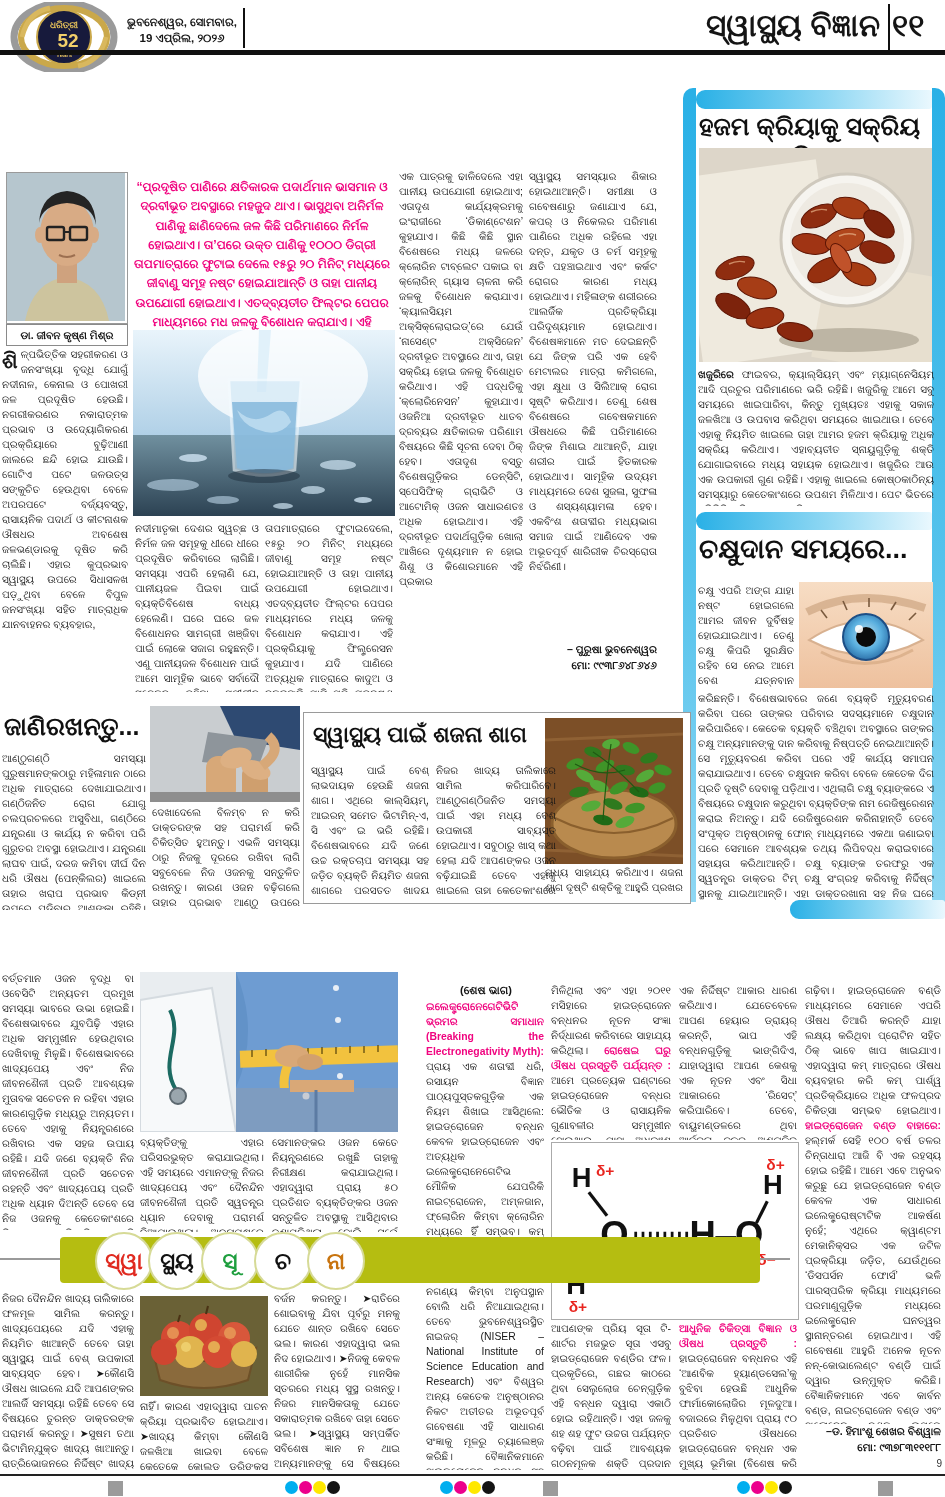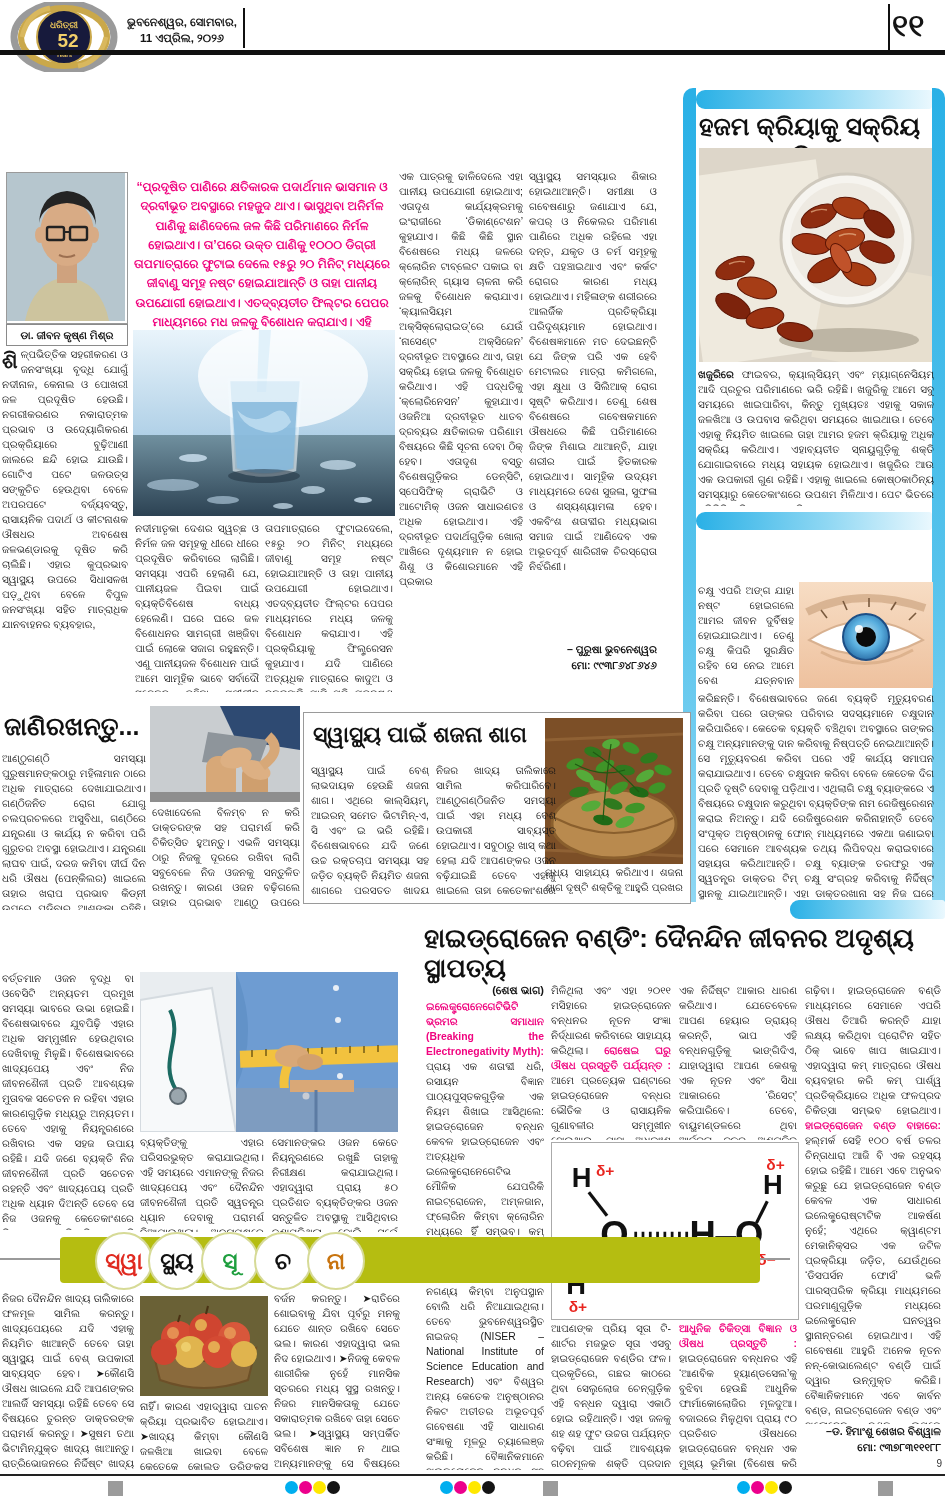--- a/index.html
+++ b/index.html
@@ -48,24 +48,25 @@
       <path d="M98,35 Q92,60 70,64" fill="none" stroke="#d9b85e" stroke-width="5"></path>
       <circle cx="56" cy="35" r="27" fill="#171a3c" stroke="#caa84a" stroke-width="2"></circle>
     </svg>
     <div class="abs" style="left:29px;top:18px;width:54px;text-align:center;color:#e8c35a;font-size:9px;font-weight:bold;">ଧରିତ୍ରୀ</div>
     <div class="abs" style="left:29px;top:28px;width:62px;text-align:center;color:#f2cf6a;font-size:19px;font-weight:bold;">52</div>
     <div class="abs" style="left:29px;top:50px;width:54px;text-align:center;color:#e8c35a;font-size:6px;font-weight:bold;">Years</div>
   </div>
 
   <div class="abs" style="left:124px;top:14px;width:116px;text-align:center;font-size:11.5px;font-weight:bold;line-height:1.4;">
     <div>ଭୁବନେଶ୍ୱର, ସୋମବାର,</div>
-    <div>11 ଏପ୍ରିଲ, ୨୦୨୬</div>
+    <div>19 ଏପ୍ରିଲ, ୨୦୨୬</div>
   </div>
   <div class="abs" style="left:243px;top:8px;width:2px;height:40px;background:#101010;"></div>
 
+  <div class="abs" style="left:600px;top:8px;width:280px;text-align:right;font-size:31px;font-weight:bold;">ସ୍ୱାସ୍ଥ୍ୟ ବିଜ୍ଞାନ</div>
   <div class="abs" style="left:888px;top:4px;width:2px;height:46px;background:#101010;"></div>
   <div class="abs" style="left:892px;top:8px;width:50px;font-size:31px;font-weight:bold;">୧୧</div>
   <div class="abs hdr-rule" style="left:0;top:50px;width:945px;height:5px;"></div>
 
 
   <div class="abs ph" style="left:6px;top:172px;width:120px;height:150px;border:1px solid #9a9a9a;">
     <svg width="118" height="148" viewBox="0 0 118 148">
       <rect width="118" height="148" fill="#b6c6ce"></rect>
       <path d="M18,148 Q26,108 59,104 Q94,108 102,148 Z" fill="#cdc49e"></path>
       <rect x="50" y="88" width="20" height="22" fill="#cfa27e"></rect>
@@ -160,20 +161,21 @@
           <path d="M140,88 q9,-4 17,-1"></path>
           <path d="M30,116 q8,-4 16,-2"></path>
       </g>
     </svg>
   </div>
   <div class="abs txt" style="left:698px;top:368px;width:236px;height:138px;">
     <span class="lead">ଖଜୁରିରେ</span> <span>ଫାଇବର, କ୍ୟାଲ୍‌ସିୟମ୍ ଏବଂ ମ୍ୟାଗ୍ନେସିୟମ୍ ଆଦି ପ୍ରଚୁର ପରିମାଣରେ ଭରି ରହିଛି। ଖଜୁରିକୁ ଆମେ ସବୁ ସମୟରେ ଖାଇପାରିବା, କିନ୍ତୁ ମୁଖ୍ୟତଃ ଏହାକୁ ସକାଳ ଜଳଖିଆ ଓ ଉପବାସ କରିଥିବା ସମୟରେ ଖାଇଥାଉ। ତେବେ ଏହାକୁ ନିୟମିତ ଖାଇଲେ ତାହା ଆମର ହଜମ କ୍ରିୟାକୁ ଅଧିକ ସକ୍ରିୟ କରିଥାଏ। ଏହାବ୍ୟତୀତ ସ୍ନାୟୁଗୁଡ଼ିକୁ ଶକ୍ତି ଯୋଗାଇବାରେ ମଧ୍ୟ ସହାୟକ ହୋଇଥାଏ। ଖଜୁରିର ଆଉ ଏକ ଉପକାରୀ ଗୁଣ ରହିଛି। ଏହାକୁ ଖାଇଲେ କୋଷ୍ଠକାଠିନ୍ୟ ସମସ୍ୟାରୁ କେତେକାଂଶରେ ଉପଶମ ମିଳିଥାଏ। ପେଟ ଭିତରେ ଏସିଡିଟି ପରିମାଣକୁ ଏହା ନିୟନ୍ତ୍ରଣରେ ରଖେ। ଅନ୍ୟପକ୍ଷରେ କାଲିଫର୍ନିଆ ବିଶ୍ୱବିଦ୍ୟାଳୟର ବିଶେଷଜ୍ଞମାନେ ଏକ ସର୍ଭେରୁ ଜାଣିପାରିଛନ୍ତି ଯେ ଏହାକୁ ନିୟମିତ ଖାଇଲେ କେତେକ ରୋଗର ଆଶଙ୍କାକୁ ଏହା ଦୂର କରିଥାଏ। ବିଶେଷଭାବରେ କ୍ୟାନସର, ହୃଦ୍‌ରୋଗ ଏପରିକି ଷ୍ଟ୍ରୋକ୍ ଆଶଙ୍କାକୁ ଏହା କେତେକାଂଶରେ ଦୂର କରିଥାଏ ବୋଲି ଉକ୍ତ ବିଶ୍ୱବିଦ୍ୟାଳୟ ପକ୍ଷରୁ ପ୍ରକାଶିତ ସର୍ଭେ ରିପୋର୍ଟରୁ ଜଣାପଡ଼ିଛି। ଗର୍ଭବତୀଙ୍କ ପାଇଁ ଖଜୁରି ମଧ୍ୟ ଉପକାରୀ। ଏଥିରେ ଏଭଳି ତତ୍ତ୍ୱ ରହିଛି ଯାହାଦ୍ୱାରା ଅସ୍ଥି ମଜଭୁତ ରହିଥାଏ।</span>
   </div>
 
   <div class="abs cyanbar-h" style="left:696px;top:512px;width:236px;height:18px;"></div>
+  <h2 class="abs h-side" style="left:699px;top:534px;width:233px;font-size:27px;">ଚକ୍ଷୁଦାନ ସମୟରେ...</h2>
 
   <div class="abs ph" style="left:799px;top:582px;width:134px;height:106px;">
     <svg width="134" height="106" viewBox="0 0 134 106">
       <defs>
         <linearGradient id="skin" x1="0" y1="0" x2="0" y2="1">
           <stop offset="0" stop-color="#f7ddc4"></stop>
             <stop offset="1" stop-color="#eec19e"></stop>
         </linearGradient>
         <radialGradient id="iris" cx="0.5" cy="0.45" r="0.6">
           <stop offset="0" stop-color="#bfe3f2"></stop>
@@ -295,22 +297,21 @@
       <rect x="96" y="116" width="162" height="44" fill="#7e9cc0"></rect>
       <rect x="150" y="108" width="64" height="12" fill="#d9a877"></rect>
       <line x1="176" y1="118" x2="176" y2="160" stroke="#5c7ba3" stroke-width="3"></line>
       <circle cx="166" cy="124" r="3.5" fill="#c8ccd4"></circle>
     </svg>
   </div>
   <div class="abs txt" style="left:140px;top:1136px;width:124px;height:96px;">ବ୍ୟକ୍ତିଙ୍କୁ ଏହାର ପରିସରଭୁକ୍ତ କରାଯାଇଥିଲା। ଏହି ସମୟରେ ଏମାନଙ୍କୁ ନିଜର ଖାଦ୍ୟପେୟ ଏବଂ ଦୈନନ୍ଦିନ ଜୀବନଶୈଳୀ ପ୍ରତି ସ୍ୱତନ୍ତ୍ର ଧ୍ୟାନ ଦେବାକୁ ପରାମର୍ଶ ଦିଆଯାଇଥିଲା। ଅନ୍ୟପକ୍ଷରେ ନିୟମିତ ସମୟ ବ୍ୟବଧାନରେ</div>
   <div class="abs txt" style="left:272px;top:1136px;width:126px;height:96px;">ସେମାନଙ୍କର ଓଜନ କେତେ ନିୟନ୍ତ୍ରଣରେ ରଖୁଛି ତାହାକୁ ନିରୀକ୍ଷଣ କରାଯାଇଥିଲା। ଏହାଦ୍ୱାରା ପ୍ରାୟ ୫୦ ପ୍ରତିଶତ ବ୍ୟକ୍ତିଙ୍କର ଓଜନ ସନ୍ତୁଳିତ ଅବସ୍ଥାକୁ ଆସିଥିବାର ଜଣାପଡ଼ିଥିଲା ବୋଲି ସର୍ଭେ ରିପୋର୍ଟରେ ଉଲ୍ଲେଖ କରାଯାଇଛି।</div>
 
   <div class="abs cyanbar-h" style="left:790px;top:900px;width:155px;height:19px;"></div>
-  <h2 class="abs h-side" style="left:424px;top:924px;width:520px;font-size:26px;line-height:1.15;">ହାଇଡ୍ରୋଜେନ ବଣ୍ଡିଂ: ଦୈନନ୍ଦିନ ଜୀବନର ଅଦୃଶ୍ୟ ସ୍ଥାପତ୍ୟ</h2>
-  <div class="abs bold" style="left:428px;top:984px;width:116px;text-align:right;font-size:11px;">(ଶେଷ ଭାଗ)</div>
+  <div class="abs bold" style="left:428px;top:984px;width:116px;text-align:center;font-size:11px;">(ଶେଷ ଭାଗ)</div>
 
   <div class="abs txt" style="left:426px;top:1000px;width:118px;height:470px;">
     <span class="mag">ଇଲେକ୍ଟ୍ରୋନେଗେଟିଭିଟି ଭ୍ରମର ସମାଧାନ (Breaking the Electronegativity Myth):</span>
     <span>ପ୍ରାୟ ଏକ ଶତାବ୍ଦୀ ଧରି, ରସାୟନ ବିଜ୍ଞାନ ପାଠ୍ୟପୁସ୍ତକଗୁଡ଼ିକ ଏକ ନିୟମ ଶିଖାଇ ଆସିଥିଲେ: ହାଇଡ୍ରୋଜେନ ବନ୍ଧନ କେବଳ ହାଇଡ୍ରୋଜେନ ଏବଂ ଅତ୍ୟଧିକ ଇଲେକ୍ଟ୍ରୋନେଗେଟିଭ ମୌଳିକ ଯେପରିକି ନାଇଟ୍ରୋଜେନ, ଅମ୍ଳଜାନ, ଫ୍ଲୋରିନ କିମ୍ବା କ୍ଲୋରିନ ମଧ୍ୟରେ ହିଁ ସମ୍ଭବ। କମ୍ ଇଲେକ୍ଟ୍ରୋନେଗେଟିଭ ପରମାଣୁ ସହିତ ଜଡ଼ିତ ହାଇଡ୍ରୋଜେନ ବନ୍ଧନ ନଗଣ୍ୟ କିମ୍ବା ଅନୁପସ୍ଥାନ ବୋଲି ଧରି ନିଆଯାଇଥିଲା। ତେବେ ଭୁବନେଶ୍ୱରସ୍ଥିତ ନାଇଜର୍ (NISER – National Institute of Science Education and Research) ଏବଂ ବିଶ୍ୱର ଅନ୍ୟ କେତେକ ଅନୁଷ୍ଠାନର ନିକଟ ଅତୀତର ଅଭୂତପୂର୍ବ ଗବେଷଣା ଏହି ସାଧାରଣ ସଂଜ୍ଞାକୁ ମୂଳରୁ ଚ୍ୟାଲେଞ୍ଜ କରିଛି। ବୈଜ୍ଞାନିକମାନେ ହାଇଡ୍ରୋଜେନ ବନ୍ଧନ ସହ ଜଡ଼ିତ ଅଣୁ ଓ ପରମାଣୁଗୁଡ଼ିକୁ ପ୍ରାୟ ୧୦ କେଲ୍ଭିନ (ପରମ ଶୂନ୍ୟ ନିକଟତର) ତାପମାତ୍ରାରେ ନିରୀକ୍ଷଣ କରିବା ପାଇଁ ‘ଜେଟ୍ ସ୍ପେକ୍ଟ୍ରୋସ୍କୋପି ଇନ୍ ସୁପରସୋନିକ ଜେଟ୍’ ପରି ଅତି ଅତ୍ୟାଧୁନିକ ବୈଷୟିକ କୌଶଳ ବ୍ୟବହାର କରିଛନ୍ତି। ସେମାନେ ପ୍ରମାଣ କରିଛନ୍ତି ଯେ ସଲଫର୍ (Sulfur/S) ଏବଂ ସେଲେନିୟମ (Selenium/Se) ପରି ପରମାଣୁ ଯାହା ପୂର୍ବରୁ ହାଇଡ୍ରୋଜେନ ବନ୍ଧନ ଗଢ଼ିବା ପାଇଁ ‘ଦୁର୍ବଳ’ ବୋଲି ବିବେଚନା କରାଯାଉଥିଲା, ସେମାନେ ପ୍ରକୃତରେ ଶକ୍ତିଶାଳୀ ବନ୍ଧନରେ ଅଂଶଗ୍ରହଣ କରନ୍ତି। ଏହି ଭାରତୀୟ ଅବଦାନକୁ IUPAC ଦ୍ୱାରା ସ୍ୱୀକୃତି</span>
   </div>
 
   <div class="abs txt" style="left:551px;top:984px;width:120px;height:156px;">
     <span>ମିଳିଥିଲା ଏବଂ ଏହା ୨୦୧୧ ମସିହାରେ ହାଇଡ୍ରୋଜେନ ବନ୍ଧନର ନୂତନ ସଂଜ୍ଞା ନିର୍ଦ୍ଧାରଣ କରିବାରେ ସାହାଯ୍ୟ କରିଥିଲା।</span>
     <span class="mag">ରୋଷେଇ ଘରୁ ଔଷଧ ପ୍ରସ୍ତୁତି ପର୍ଯ୍ୟନ୍ତ :</span>
     <span>ଆମେ ପ୍ରତ୍ୟେକ ଘଣ୍ଟାରେ ହାଇଡ୍ରୋଜେନ ବନ୍ଧର ଭୌତିକ ଓ ରାସାୟନିକ ଗୁଣାବଳୀର ସମ୍ମୁଖୀନ ହୋଇଥାଉ, ଯାହା ଅଧିକାଂଶ ସମୟରେ ଅତି ସାଧାରଣ ଘଟଣା ଭଳି ମନେହୁଏ। ନିମ୍ନରେ ଦିଆଯାଇଥିବା କିଛି ଉଦାହରଣ ବେଶ୍ କୌତୂହଳପୂର୍ଣ୍ଣ।</span>

